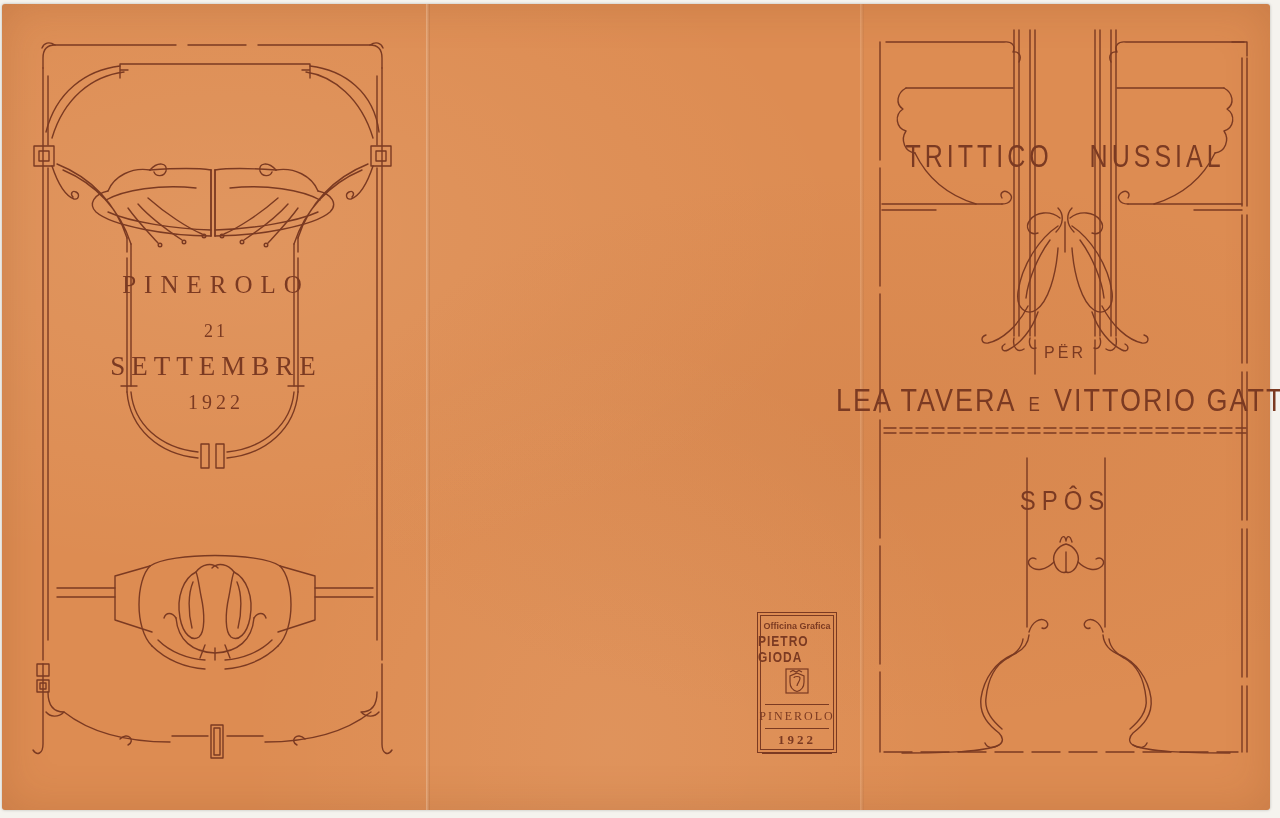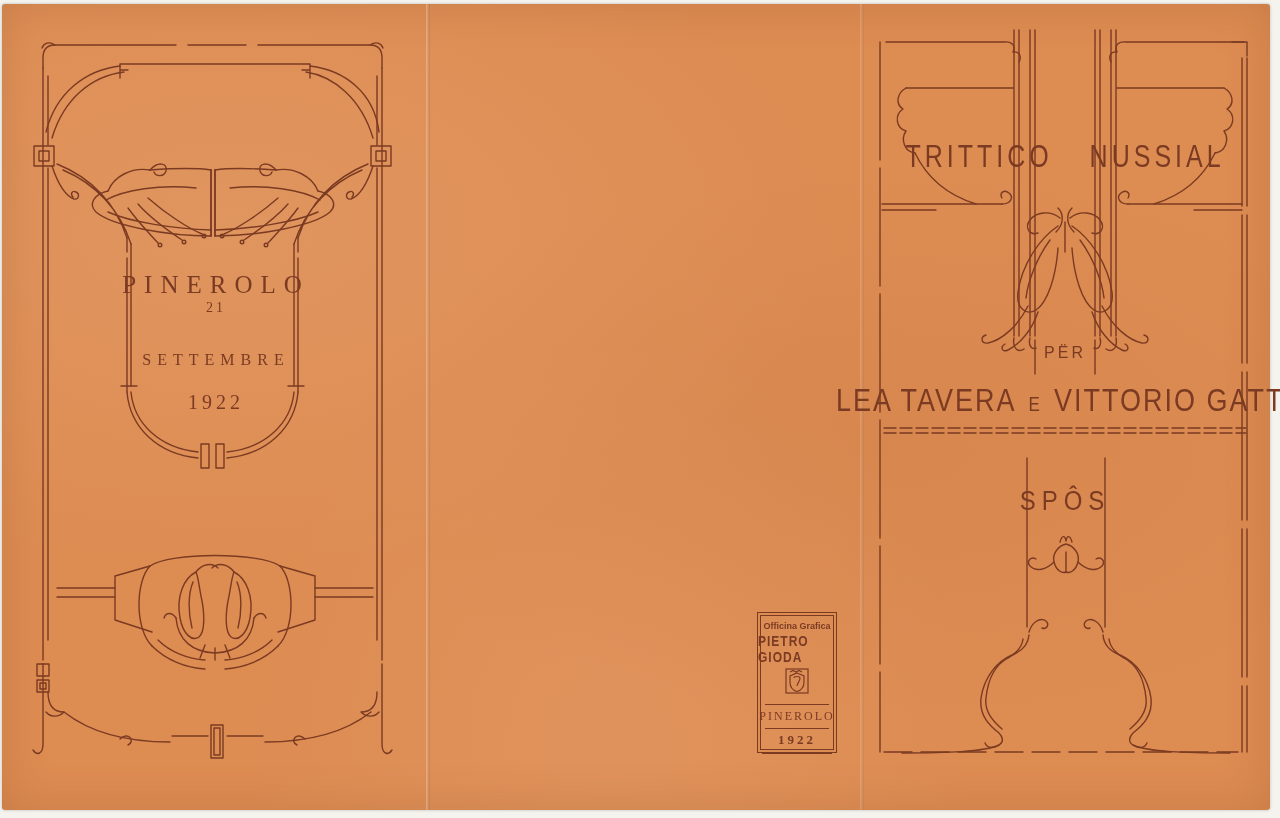--- a/index.html
+++ b/index.html
@@ -20,22 +20,22 @@
   }
   .crease{position:absolute;top:0;height:100%;width:4px;pointer-events:none;}
   .crease.c1{left:424px;background:linear-gradient(90deg, rgba(255,235,215,0.35), rgba(120,60,25,0.18));}
   .crease.c2{left:858px;background:linear-gradient(90deg, rgba(255,235,215,0.22), rgba(120,60,25,0.12));}
   svg.art{position:absolute;left:0;top:0;pointer-events:none;}
   .txt{position:absolute;color:#7b3a22;white-space:nowrap;}
   .ctrL{left:216px;transform:translateX(-50%);}
   .ctrR{left:1065px;transform:translateX(-50%);}
   .serif{font-family:"Liberation Serif", serif;}
   .t-city{top:271px;font-size:25px;letter-spacing:8px;}
-  .t-day{top:300px;font-size:14px;letter-spacing:3px;}
-  .t-month{top:351px;font-size:16px;letter-spacing:6px;}
+  .t-day{top:321px;font-size:18px;letter-spacing:3px;}
+  .t-month{top:351px;font-size:27px;letter-spacing:6px;}
   .t-year{top:391px;font-size:20px;letter-spacing:4px;}
   .t-title{top:139px;font-size:25px;letter-spacing:4px;word-spacing:26px;transform:translateX(-50%) scaleY(1.22);transform-origin:top center;}
   .t-per{top:344px;font-size:16px;letter-spacing:3px;}
   .t-names{top:383px;font-size:27px;letter-spacing:2px;transform:translateX(-50%) scaleY(1.15);transform-origin:top center;display:flex;align-items:baseline;gap:12px;}
   .t-names .conj{font-size:17px;}
   .t-spos{top:485px;font-size:24px;letter-spacing:6px;transform:translateX(-50%) scaleY(1.15);transform-origin:top center;}
   .pbox{
     position:absolute;left:757px;top:612px;width:80px;height:141px;
     border:1px solid #7b3a22;box-shadow:inset 0 0 0 2px rgba(221,140,82,1), inset 0 0 0 3px #7b3a22;
     box-sizing:border-box;display:flex;flex-direction:column;align-items:center;

